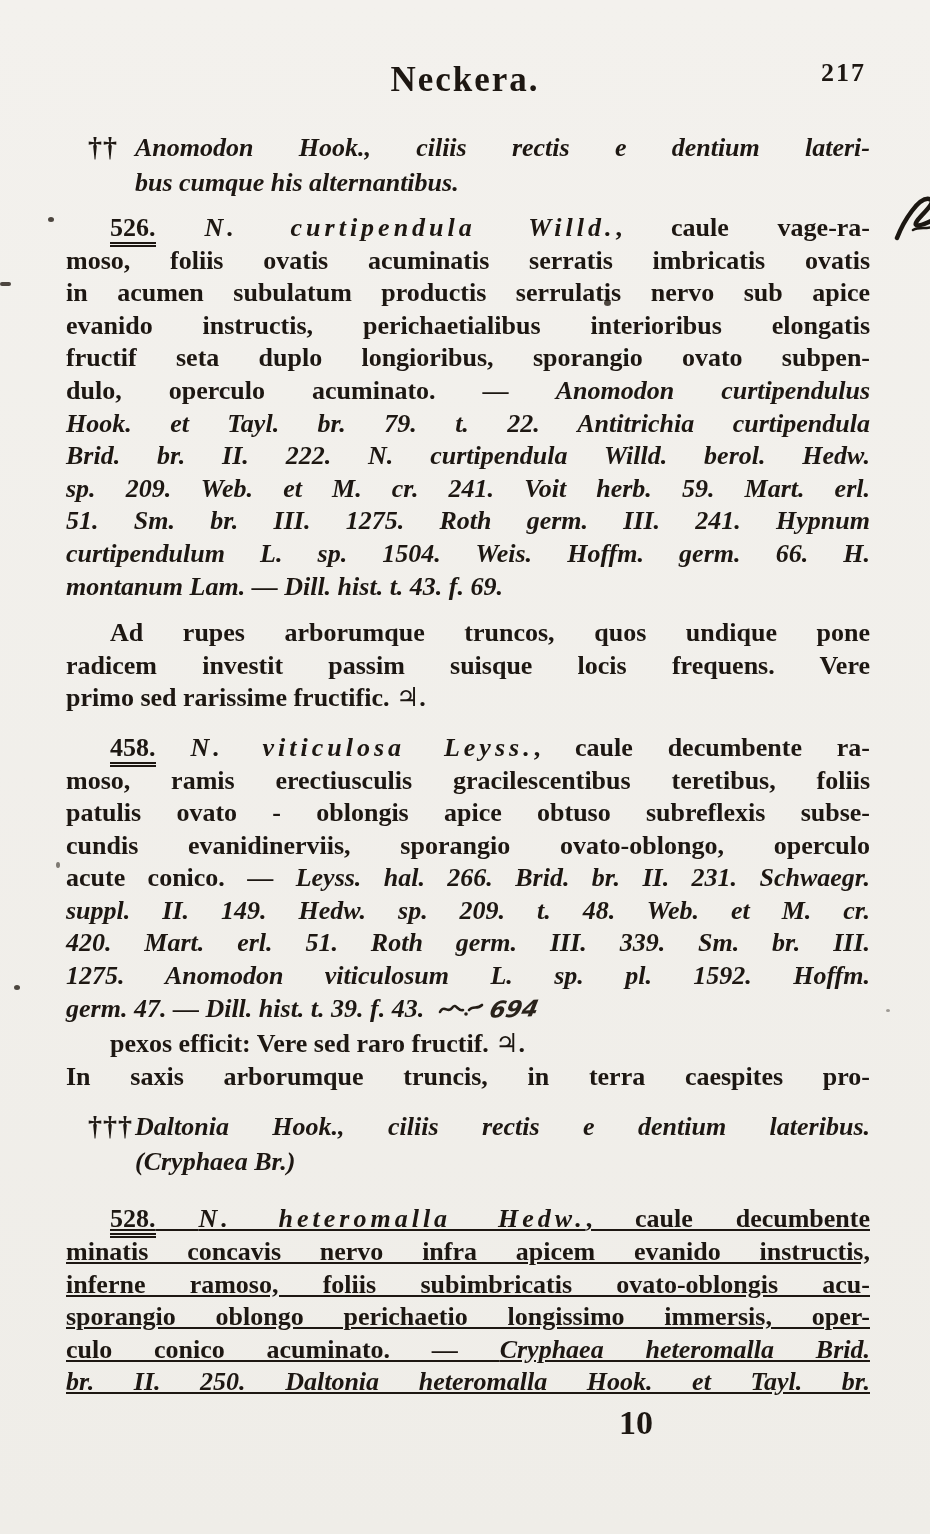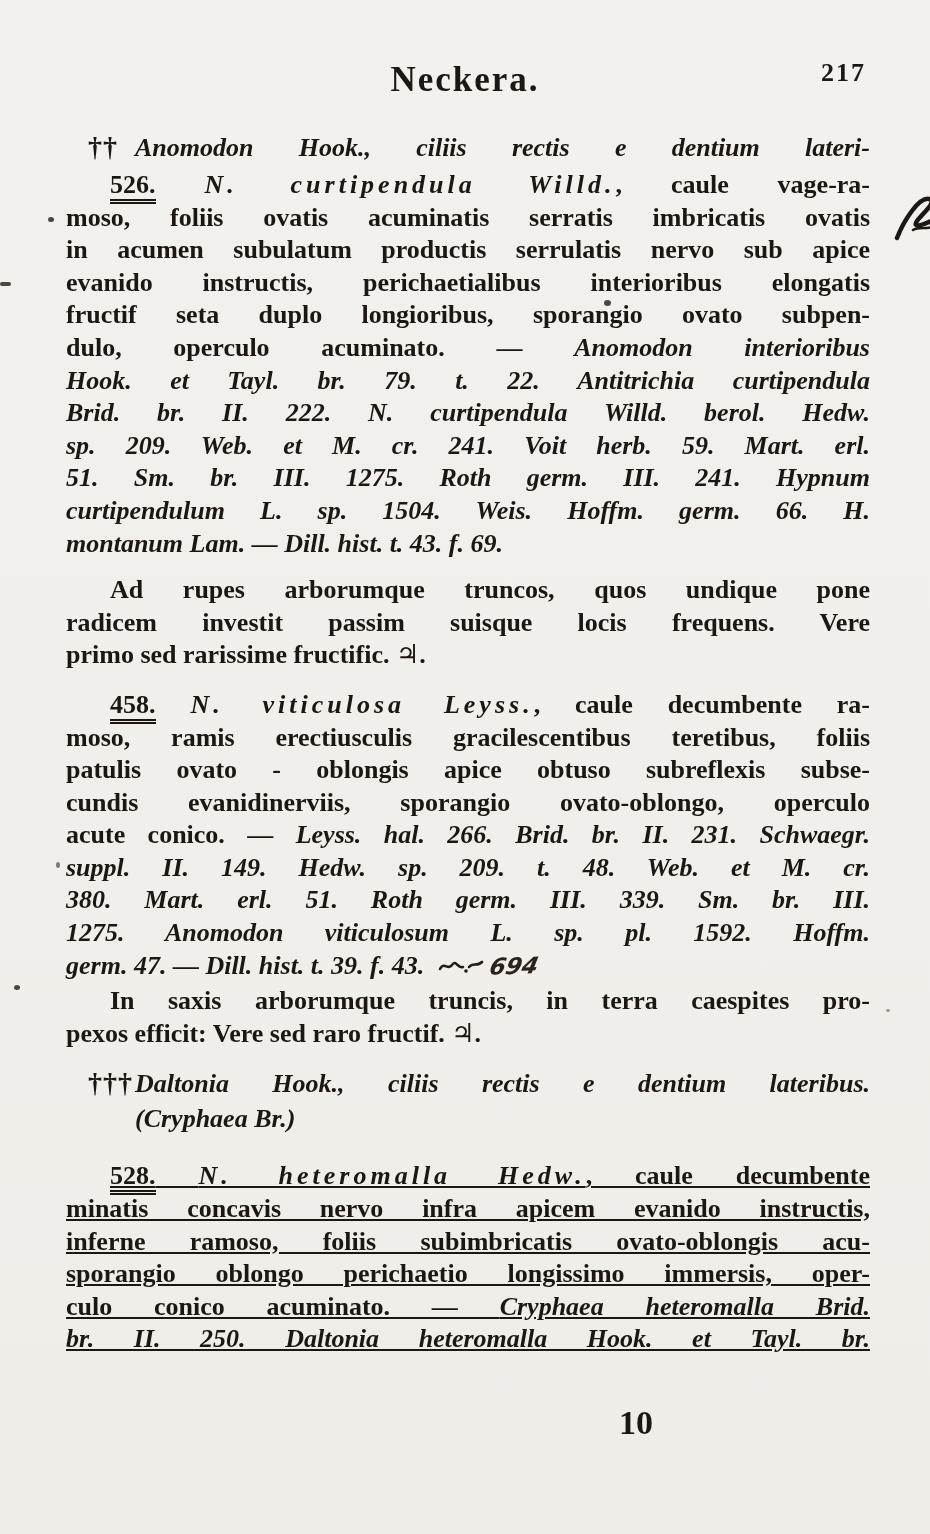--- a/index.html
+++ b/index.html
@@ -20,21 +20,21 @@
   #page-number{
     position:absolute;top:58px;right:64px;
     font-size:26px;font-weight:bold;letter-spacing:2px;
   }
   
   #text-block{
     position:absolute;top:130px;left:66px;width:804px;
     font-size:26px;font-weight:bold;
   }
   .block{position:relative;}
-  .block:nth-of-type(2){margin-top:4px;}
+  .block:nth-of-type(2){margin-top:12px;}
   .block:nth-of-type(3){margin-top:14px;}
   .block:nth-of-type(4){margin-top:17px;}
   .block:nth-of-type(5){margin-top:3px;}
   .block:nth-of-type(6){margin-top:16px;}
   .block:nth-of-type(7){margin-top:24px;text-decoration:underline;}
   .line{
     line-height:32.6px;height:32.6px;white-space:nowrap;
     text-align:justify;text-align-last:justify;
   }
   .line.last{text-align-last:left;}
@@ -69,57 +69,58 @@
 </head>
 <body>
 
 <div id="running-head">Neckera.</div>
 <div id="page-number">217</div>
 
 <div id="text-block">
     <div class="block heading">
       <span class="marker">††</span>
       <div class="line"><span class="seg-ref">Anomodon Hook., ciliis rectis e dentium lateri-</span></div>
+      <div class="line last"><span class="seg-ref">bus cumque his alternantibus.</span></div>
     </div>
     <div class="block para">
       <div class="line"><span class="seg-num">526.</span><span class="seg-r"> </span><span class="seg-sp">N. curtipendula Willd.</span><span class="seg-r">, caule vage-ra-</span></div>
       <div class="line"><span class="seg-r">moso, foliis ovatis acuminatis serratis imbricatis ovatis</span></div>
       <div class="line"><span class="seg-r">in acumen subulatum productis serrulatis nervo sub apice</span></div>
       <div class="line"><span class="seg-r">evanido instructis, perichaetialibus interioribus elongatis</span></div>
       <div class="line"><span class="seg-r">fructif seta duplo longioribus, sporangio ovato subpen-</span></div>
-      <div class="line"><span class="seg-r">dulo, operculo acuminato. — </span><span class="seg-ref">Anomodon interioribus</span></div>
+      <div class="line"><span class="seg-r">dulo, operculo acuminato. — </span><span class="seg-ref">Anomodon curtipendulus</span></div>
       <div class="line"><span class="seg-ref">Hook. et Tayl. br. 79. t. 22. Antitrichia curtipendula</span></div>
       <div class="line"><span class="seg-ref">Brid. br. II. 222. N. curtipendula Willd. berol. Hedw.</span></div>
       <div class="line"><span class="seg-ref">sp. 209. Web. et M. cr. 241. Voit herb. 59. Mart. erl.</span></div>
       <div class="line"><span class="seg-ref">51. Sm. br. III. 1275. Roth germ. III. 241. Hypnum</span></div>
       <div class="line"><span class="seg-ref">curtipendulum L. sp. 1504. Weis. Hoffm. germ. 66. H.</span></div>
       <div class="line last"><span class="seg-ref">montanum Lam. — Dill. hist. t. 43. f. 69.</span></div>
     </div>
     <div class="block para">
       <div class="line"><span class="seg-r">Ad rupes arborumque truncos, quos undique pone</span></div>
       <div class="line"><span class="seg-r">radicem investit passim suisque locis frequens. Vere</span></div>
       <div class="line last"><span class="seg-r">primo sed rarissime fructific. ♃.</span></div>
     </div>
     <div class="block para">
       <div class="line"><span class="seg-num">458.</span><span class="seg-r"> </span><span class="seg-sp">N. viticulosa Leyss.</span><span class="seg-r">, caule decumbente ra-</span></div>
       <div class="line"><span class="seg-r">moso, ramis erectiusculis gracilescentibus teretibus, foliis</span></div>
       <div class="line"><span class="seg-r">patulis ovato - oblongis apice obtuso subreflexis subse-</span></div>
       <div class="line"><span class="seg-r">cundis evanidinerviis, sporangio ovato-oblongo, operculo</span></div>
       <div class="line"><span class="seg-r">acute conico. — </span><span class="seg-ref">Leyss. hal. 266. Brid. br. II. 231. Schwaegr.</span></div>
       <div class="line"><span class="seg-ref">suppl. II. 149. Hedw. sp. 209. t. 48. Web. et M. cr.</span></div>
-      <div class="line"><span class="seg-ref">380. Mart. erl. 51. Roth germ. III. 339. Sm. br. III.</span></div>
+      <div class="line"><span class="seg-ref">420. Mart. erl. 51. Roth germ. III. 339. Sm. br. III.</span></div>
       <div class="line"><span class="seg-ref">1275. Anomodon viticulosum L. sp. pl. 1592. Hoffm.</span></div>
       <div class="line last"><span class="seg-ref">germ. 47. — Dill. hist. t. 39. f. 43.</span><span class="squig"><svg width="46" height="20" viewBox="0 0 46 20">
             <path d="M2 13 C6 5 10 15 14 9 C18 3 20 13 25 11 M31 11 C35 6 39 11 44 6" stroke="#241d16" stroke-width="2.6" fill="none" stroke-linecap="round"></path>
             <circle cx="28" cy="15" r="1.8" fill="#241d16"></circle>
           </svg></span><span class="seg-hand">694</span></div>
     </div>
     <div class="block para">
+      <div class="line last"><span class="seg-r">pexos efficit: Vere sed raro fructif. ♃.</span></div>
       <div class="line"><span class="seg-r">In saxis arborumque truncis, in terra caespites pro-</span></div>
-      <div class="line last"><span class="seg-r">pexos efficit: Vere sed raro fructif. ♃.</span></div>
     </div>
     <div class="block heading">
       <span class="marker">†††</span>
       <div class="line"><span class="seg-ref">Daltonia Hook., ciliis rectis e dentium lateribus.</span></div>
       <div class="line last"><span class="seg-ref">(Cryphaea Br.)</span></div>
     </div>
     <div class="block para">
       <div class="line"><span class="seg-num">528.</span><span class="seg-r"> </span><span class="seg-sp">N. heteromalla Hedw.</span><span class="seg-r">, caule decumbente</span></div>
       <div class="line"><span class="seg-r">minatis concavis nervo infra apicem evanido instructis,</span></div>
       <div class="line"><span class="seg-r">inferne ramoso, foliis subimbricatis ovato-oblongis acu-</span></div>

